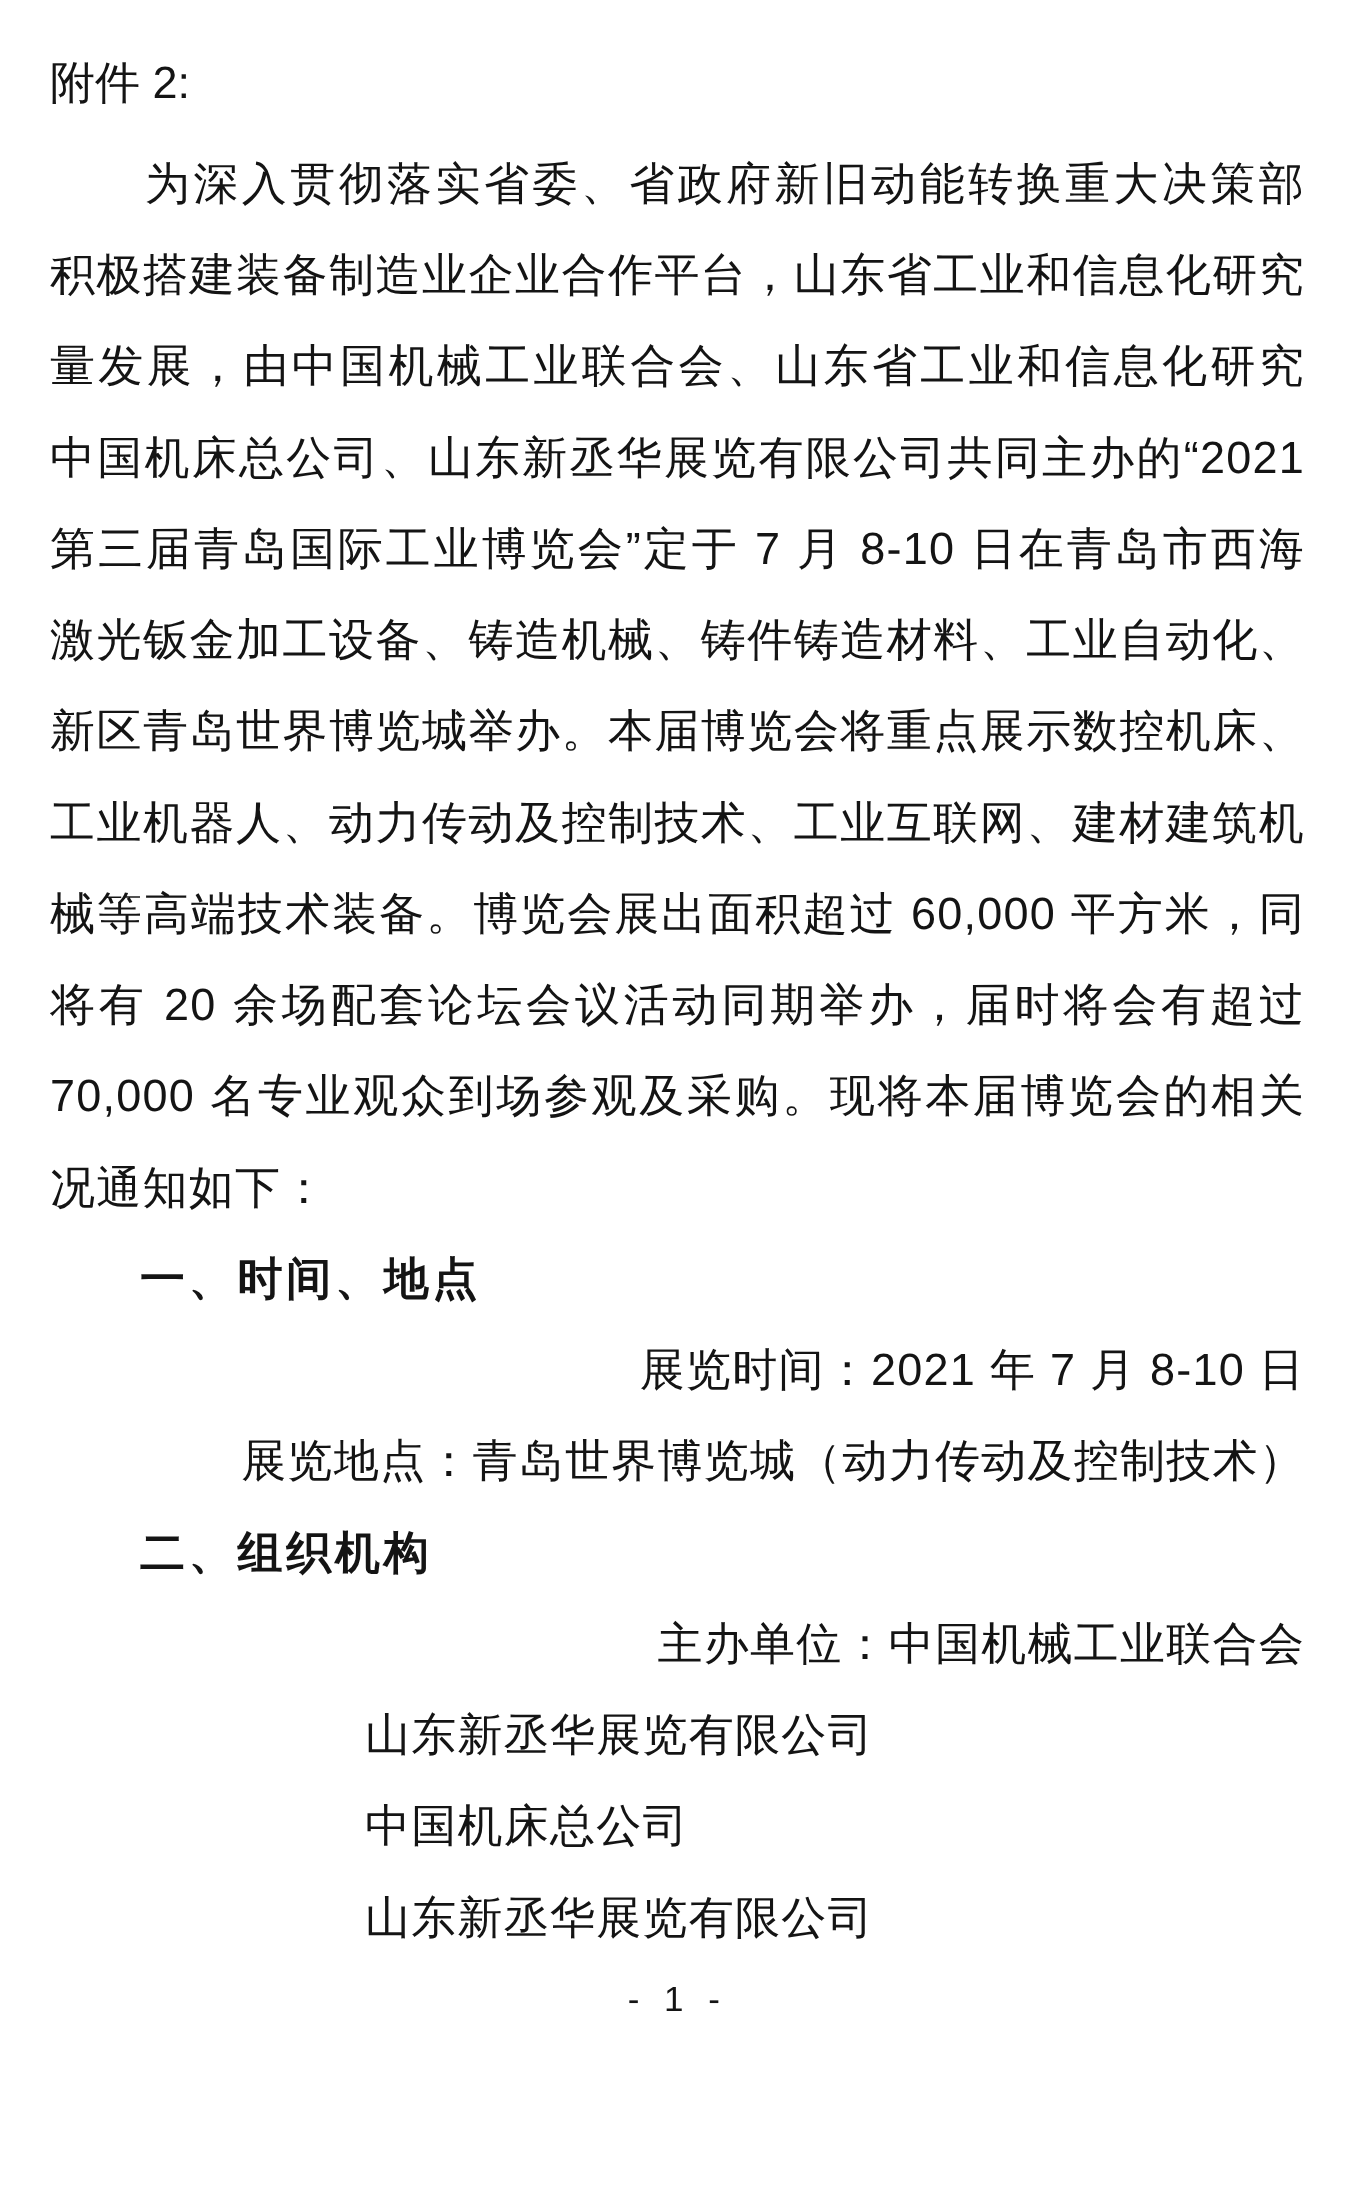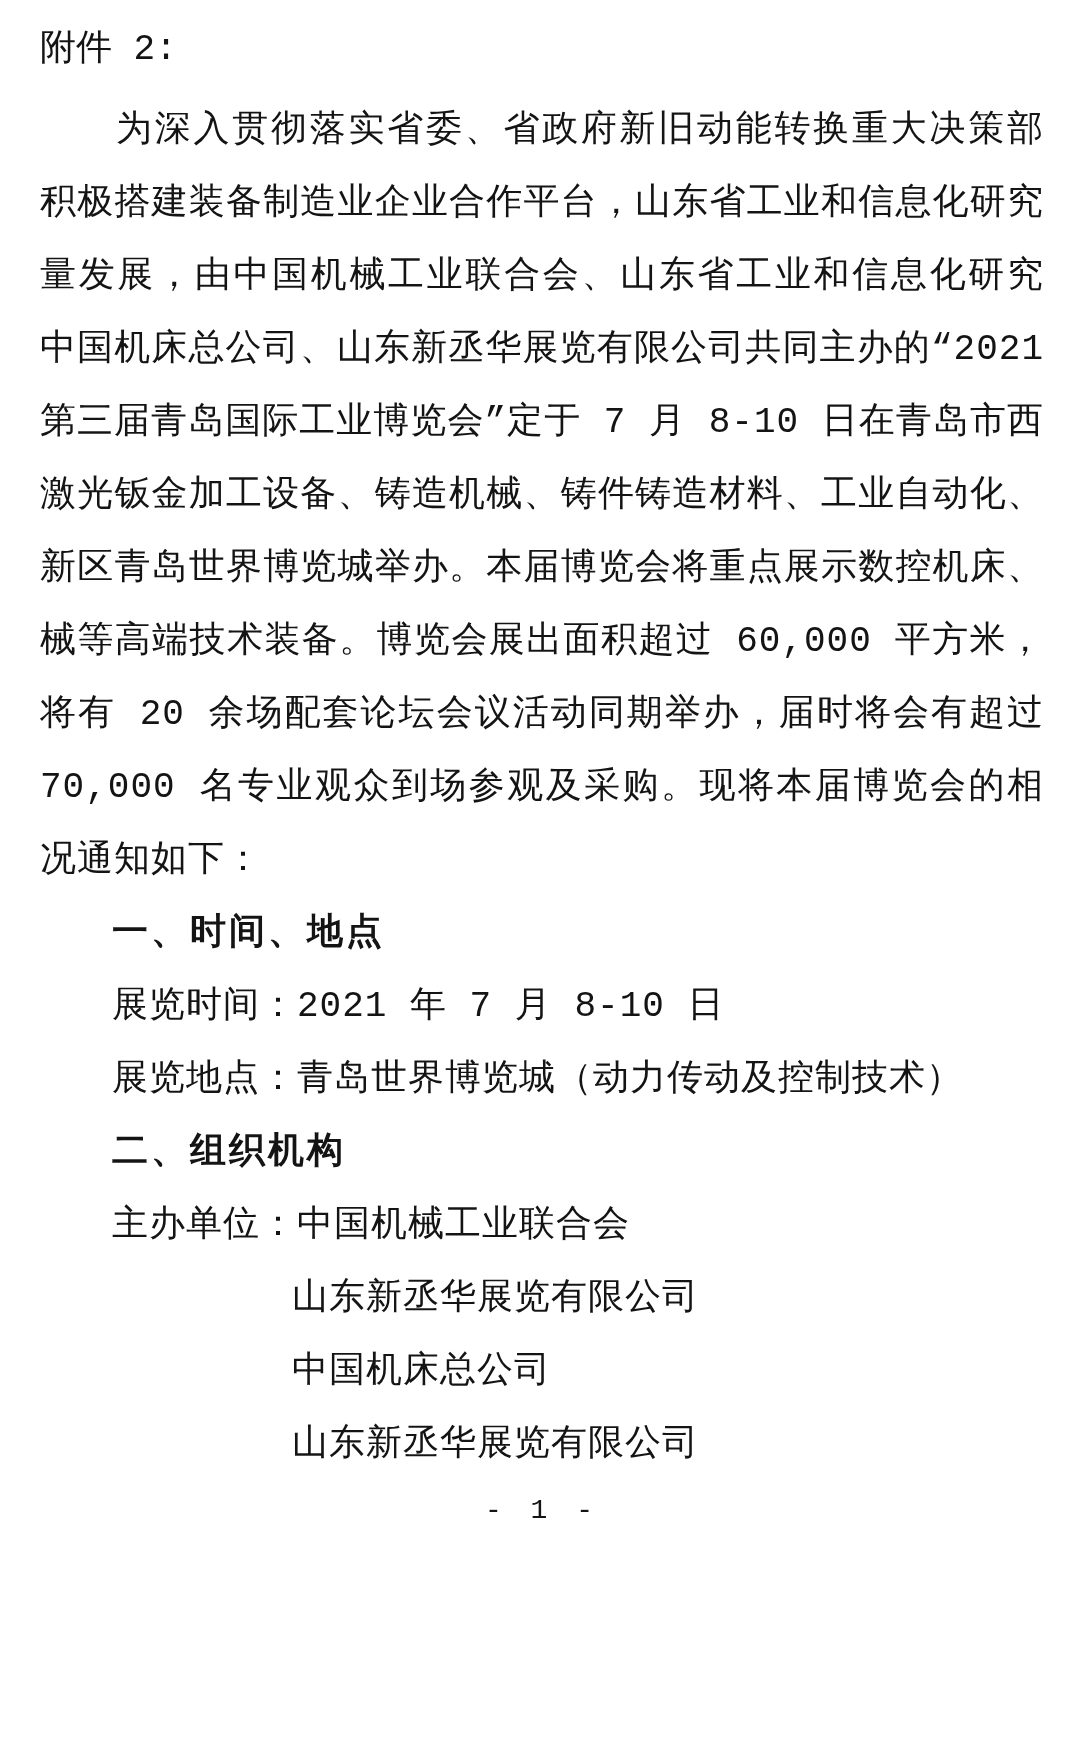--- a/index.html
+++ b/index.html
@@ -6,23 +6,23 @@
     margin: 0;
     padding: 0;
     background: #ffffff;
   }
   .page {
     position: relative;
     width: 1080px;
     height: 1763px;
     background: #ffffff;
     color: #141414;
-    font-family: Liberation Mono, monospace;
+    font-family: Liberation Sans, sans-serif;
     box-sizing: border-box;
-    padding: 26px 36px 0 40px;
+    padding: 42px 36px 0 40px;
     overflow: hidden;
   }
   .attachment {
     font-size: 36px;
     line-height: 48px;
     text-align: left;
   }
   .titles {
     margin-top: 20px;
     text-align: center;
@@ -60,20 +60,21 @@
   }
   
   .ls-heading {
     font-weight: bold;
     padding-left: 72px;
     letter-spacing: 3px;
   }
   
   .ls-item {
     padding-left: 72px;
+    text-align: right;
   }
   
   .ls-cont {
     padding-left: 252px;
   }
   .pagenum {
     margin-top: 10px;
     text-align: center;
     font-size: 28px;
     line-height: 40px;
@@ -99,20 +100,21 @@
       <div class="line ls-j">量发展，由中国机械工业联合会、山东省工业和信息化研究院、</div>
 
       <div class="line ls-j">中国机床总公司、山东新丞华展览有限公司共同主办的“2021</div>
 
       <div class="line ls-j">第三届青岛国际工业博览会”定于 7 月 8-10 日在青岛市西海岸</div>
 
       <div class="line ls-j">激光钣金加工设备、铸造机械、铸件铸造材料、工业自动化、</div>
 
       <div class="line ls-j">新区青岛世界博览城举办。本届博览会将重点展示数控机床、</div>
 
+      <div class="line ls-j">工业机器人、动力传动及控制技术、工业互联网、建材建筑机</div>
 
       <div class="line ls-j">械等高端技术装备。博览会展出面积超过 60,000 平方米，同时</div>
 
       <div class="line ls-j">将有 20 余场配套论坛会议活动同期举办，届时将会有超过</div>
 
       <div class="line ls-j">70,000 名专业观众到场参观及采购。现将本届博览会的相关情</div>
 
       <div class="line ls-plain">况通知如下：</div>
 
       <div class="line ls-heading">一、时间、地点</div>

